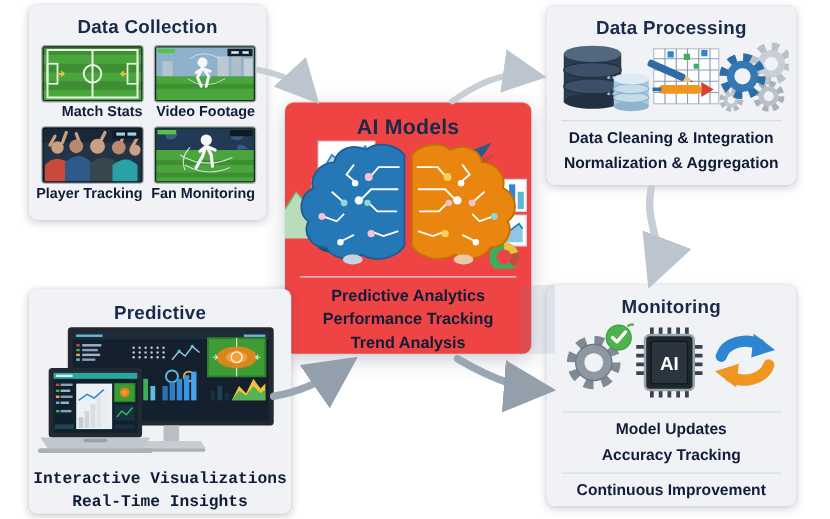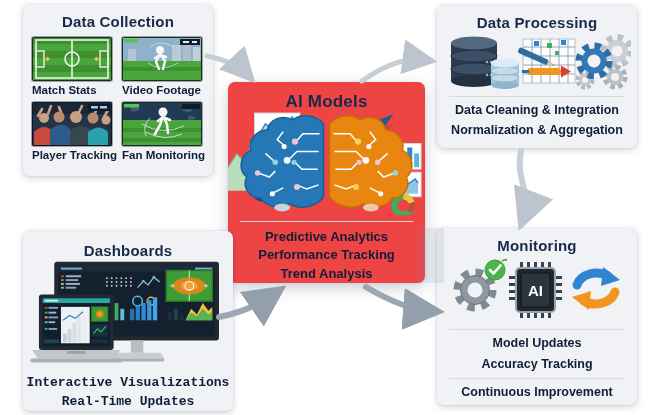--- a/index.html
+++ b/index.html
@@ -8,21 +8,21 @@
   .box{position:absolute;background:#f1f2f5;border-radius:7px;
        box-shadow:0 2px 7px rgba(45,55,80,.22),0 0 0 1px rgba(20,30,50,.04);z-index:2;
        display:flex;flex-direction:column;align-items:center;box-sizing:border-box;}
   .box-title{font-weight:700;color:#18294a;font-size:15px;letter-spacing:.2px;text-align:center;}
   .lbl{font-weight:700;color:#101d38;text-align:center;}
   .divider{width:88%;border-top:1px solid #d8dbe1;margin:3px auto;}
   
   #box-data-collection{left:23px;top:4px;width:190px;height:172px;padding-top:9px;}
   #box-data-collection .box-title{margin-bottom:7px;}
   .dc-grid{display:grid;grid-template-columns:82px 82px;column-gap:8px;row-gap:2px;}
-  .dc-cell{display:flex;flex-direction:column;align-items:flex-start;}
+  .dc-cell{display:flex;flex-direction:column;align-items:flex-end;margin-left:12px;}
   .dc-thumb{width:80px;height:44px;border-radius:2px;overflow:hidden;display:block;
             box-shadow:0 0 0 1px rgba(10,20,30,.35);}
   .dc-label{font-size:11.5px;font-weight:700;color:#101d38;margin:3px 0 4px 0;white-space:nowrap;}
   
   #box-data-processing{left:437px;top:5px;width:200px;height:143px;padding-top:9px;}
   #box-data-processing .proc-lines{font-size:12.5px;line-height:20px;}
   
   #box-ai-models{left:228px;top:82px;width:197px;height:201px;background:#ef4444;
                  box-shadow:0 5px 16px rgba(55,65,90,.25),0 0 0 1px rgba(20,30,50,.04);padding-top:10px;}
   #box-ai-models .box-title{font-size:17px;}
@@ -299,21 +299,21 @@
     </svg>
     <div class="divider" style="margin-top:6px;"></div>
     <div class="ai-lines" style="text-align:center;margin-top:3px;">
       <div class="lbl">Predictive Analytics</div>
       <div class="lbl">Performance Tracking</div>
       <div class="lbl">Trend Analysis</div>
     </div>
   </div>
 
   <div class="box" id="box-dashboards">
-    <div class="box-title">Dashboards</div>
+    <div class="box-title">Predictive</div>
     <svg width="204" height="118" viewBox="0 0 204 118">
 
       <g>
         <rect x="25" y="3" width="172" height="82" rx="3" fill="#23282f"></rect>
         <rect x="29" y="7" width="164" height="74" fill="#14202e"></rect>
         <rect x="29" y="7" width="164" height="6" fill="#1d2c3c"></rect>
         <rect x="32" y="9" width="22" height="2" fill="#6fb3d9"></rect>
           <rect x="172" y="9" width="18" height="2" fill="#6fb3d9"></rect>
         <g>
           <rect x="32" y="17" width="3" height="2" fill="#c94a3d"></rect>
@@ -427,21 +427,21 @@
           <path d="M66,78 l4,-5 l4,3 l5,-6" stroke="#3cae5c" stroke-width="1.3" fill="none"></path>
           <rect x="64" y="84" width="17" height="4" fill="#1d2c3c"></rect>
         </g>
         <path d="M2,95 h92 l-6,9 h-80 Z" fill="#c2c7cd"></path>
         <rect x="0" y="104" width="96" height="4" rx="2" fill="#aab0b7"></rect>
         <rect x="38" y="96" width="20" height="3" rx="1.5" fill="#9aa1a9"></rect>
       </g>
     </svg>
     <div class="dash-lines" style="text-align:center;">
       <div class="lbl">Interactive Visualizations</div>
-      <div class="lbl">Real-Time Updates</div>
+      <div class="lbl">Real-Time Insights</div>
     </div>
   </div>
 
   <div class="box" id="box-monitoring">
     <div class="box-title">Monitoring</div>
     <svg width="184" height="72" viewBox="0 0 184 72">
       <g>
         <g transform="translate(30,36)">
           <circle r="17" fill="none" stroke="#7f8a94" stroke-width="9" stroke-dasharray="7,6.35"></circle>
           <circle r="14.5" fill="#8d98a3"></circle>

